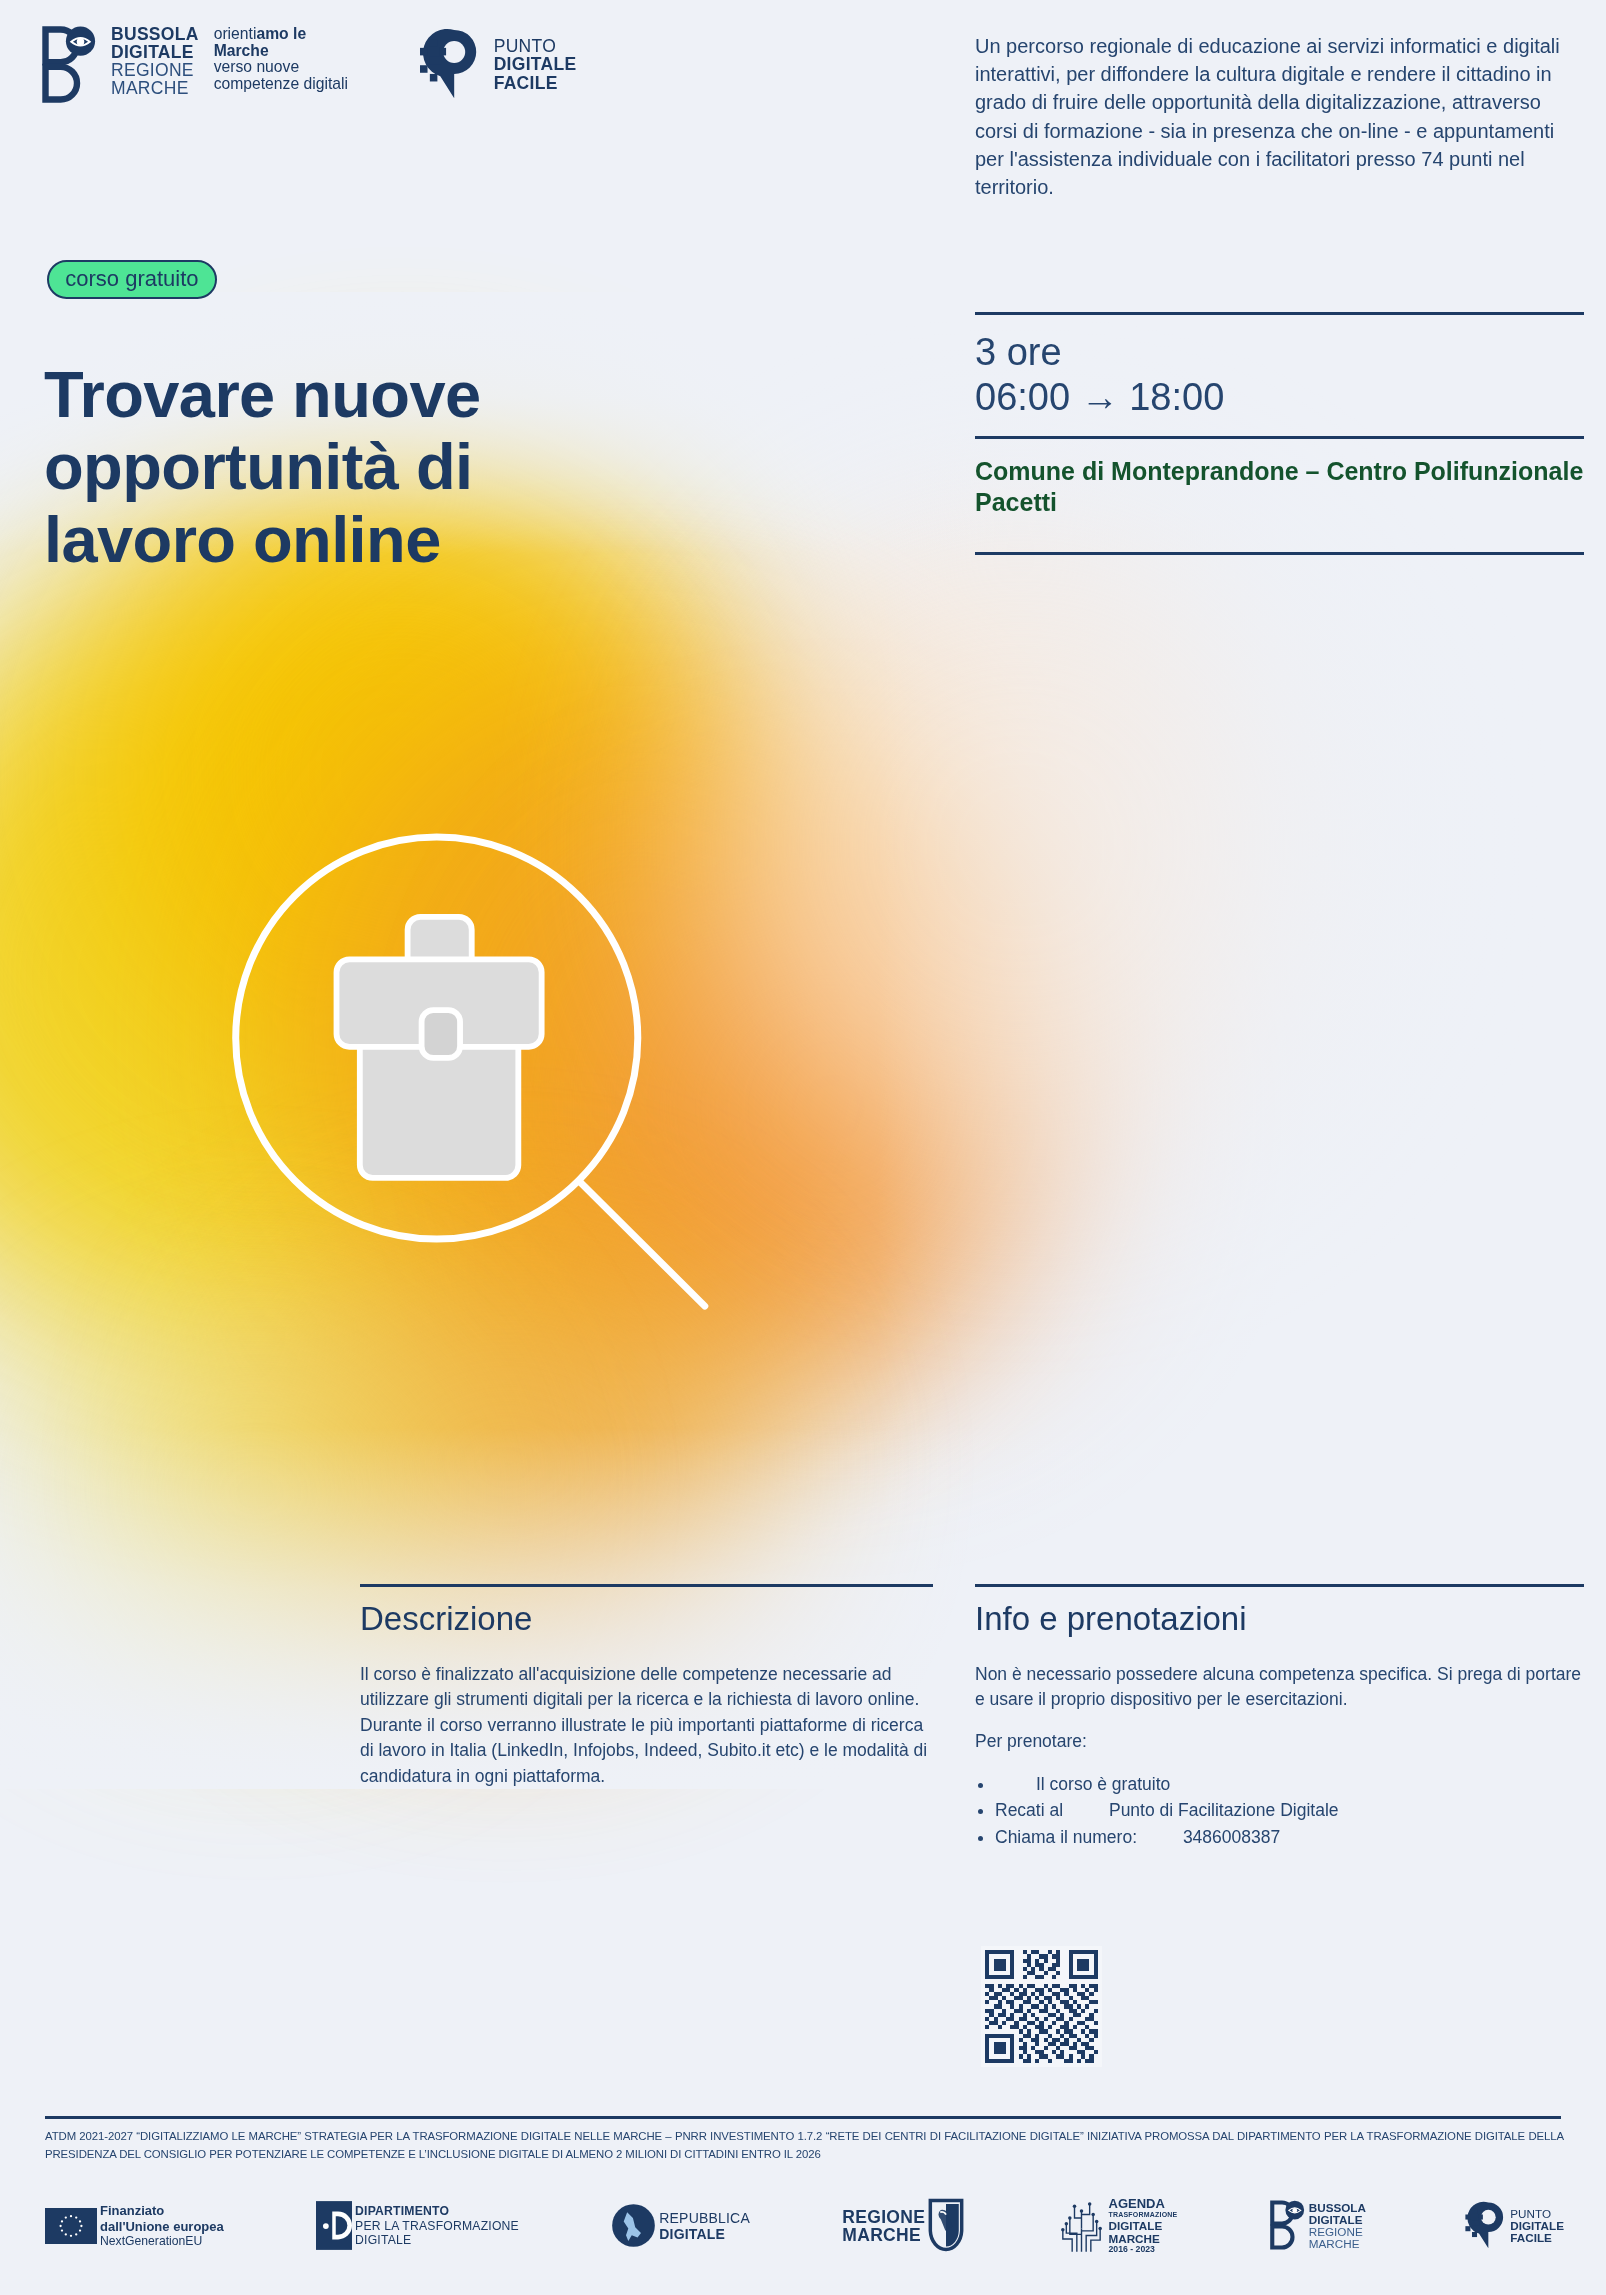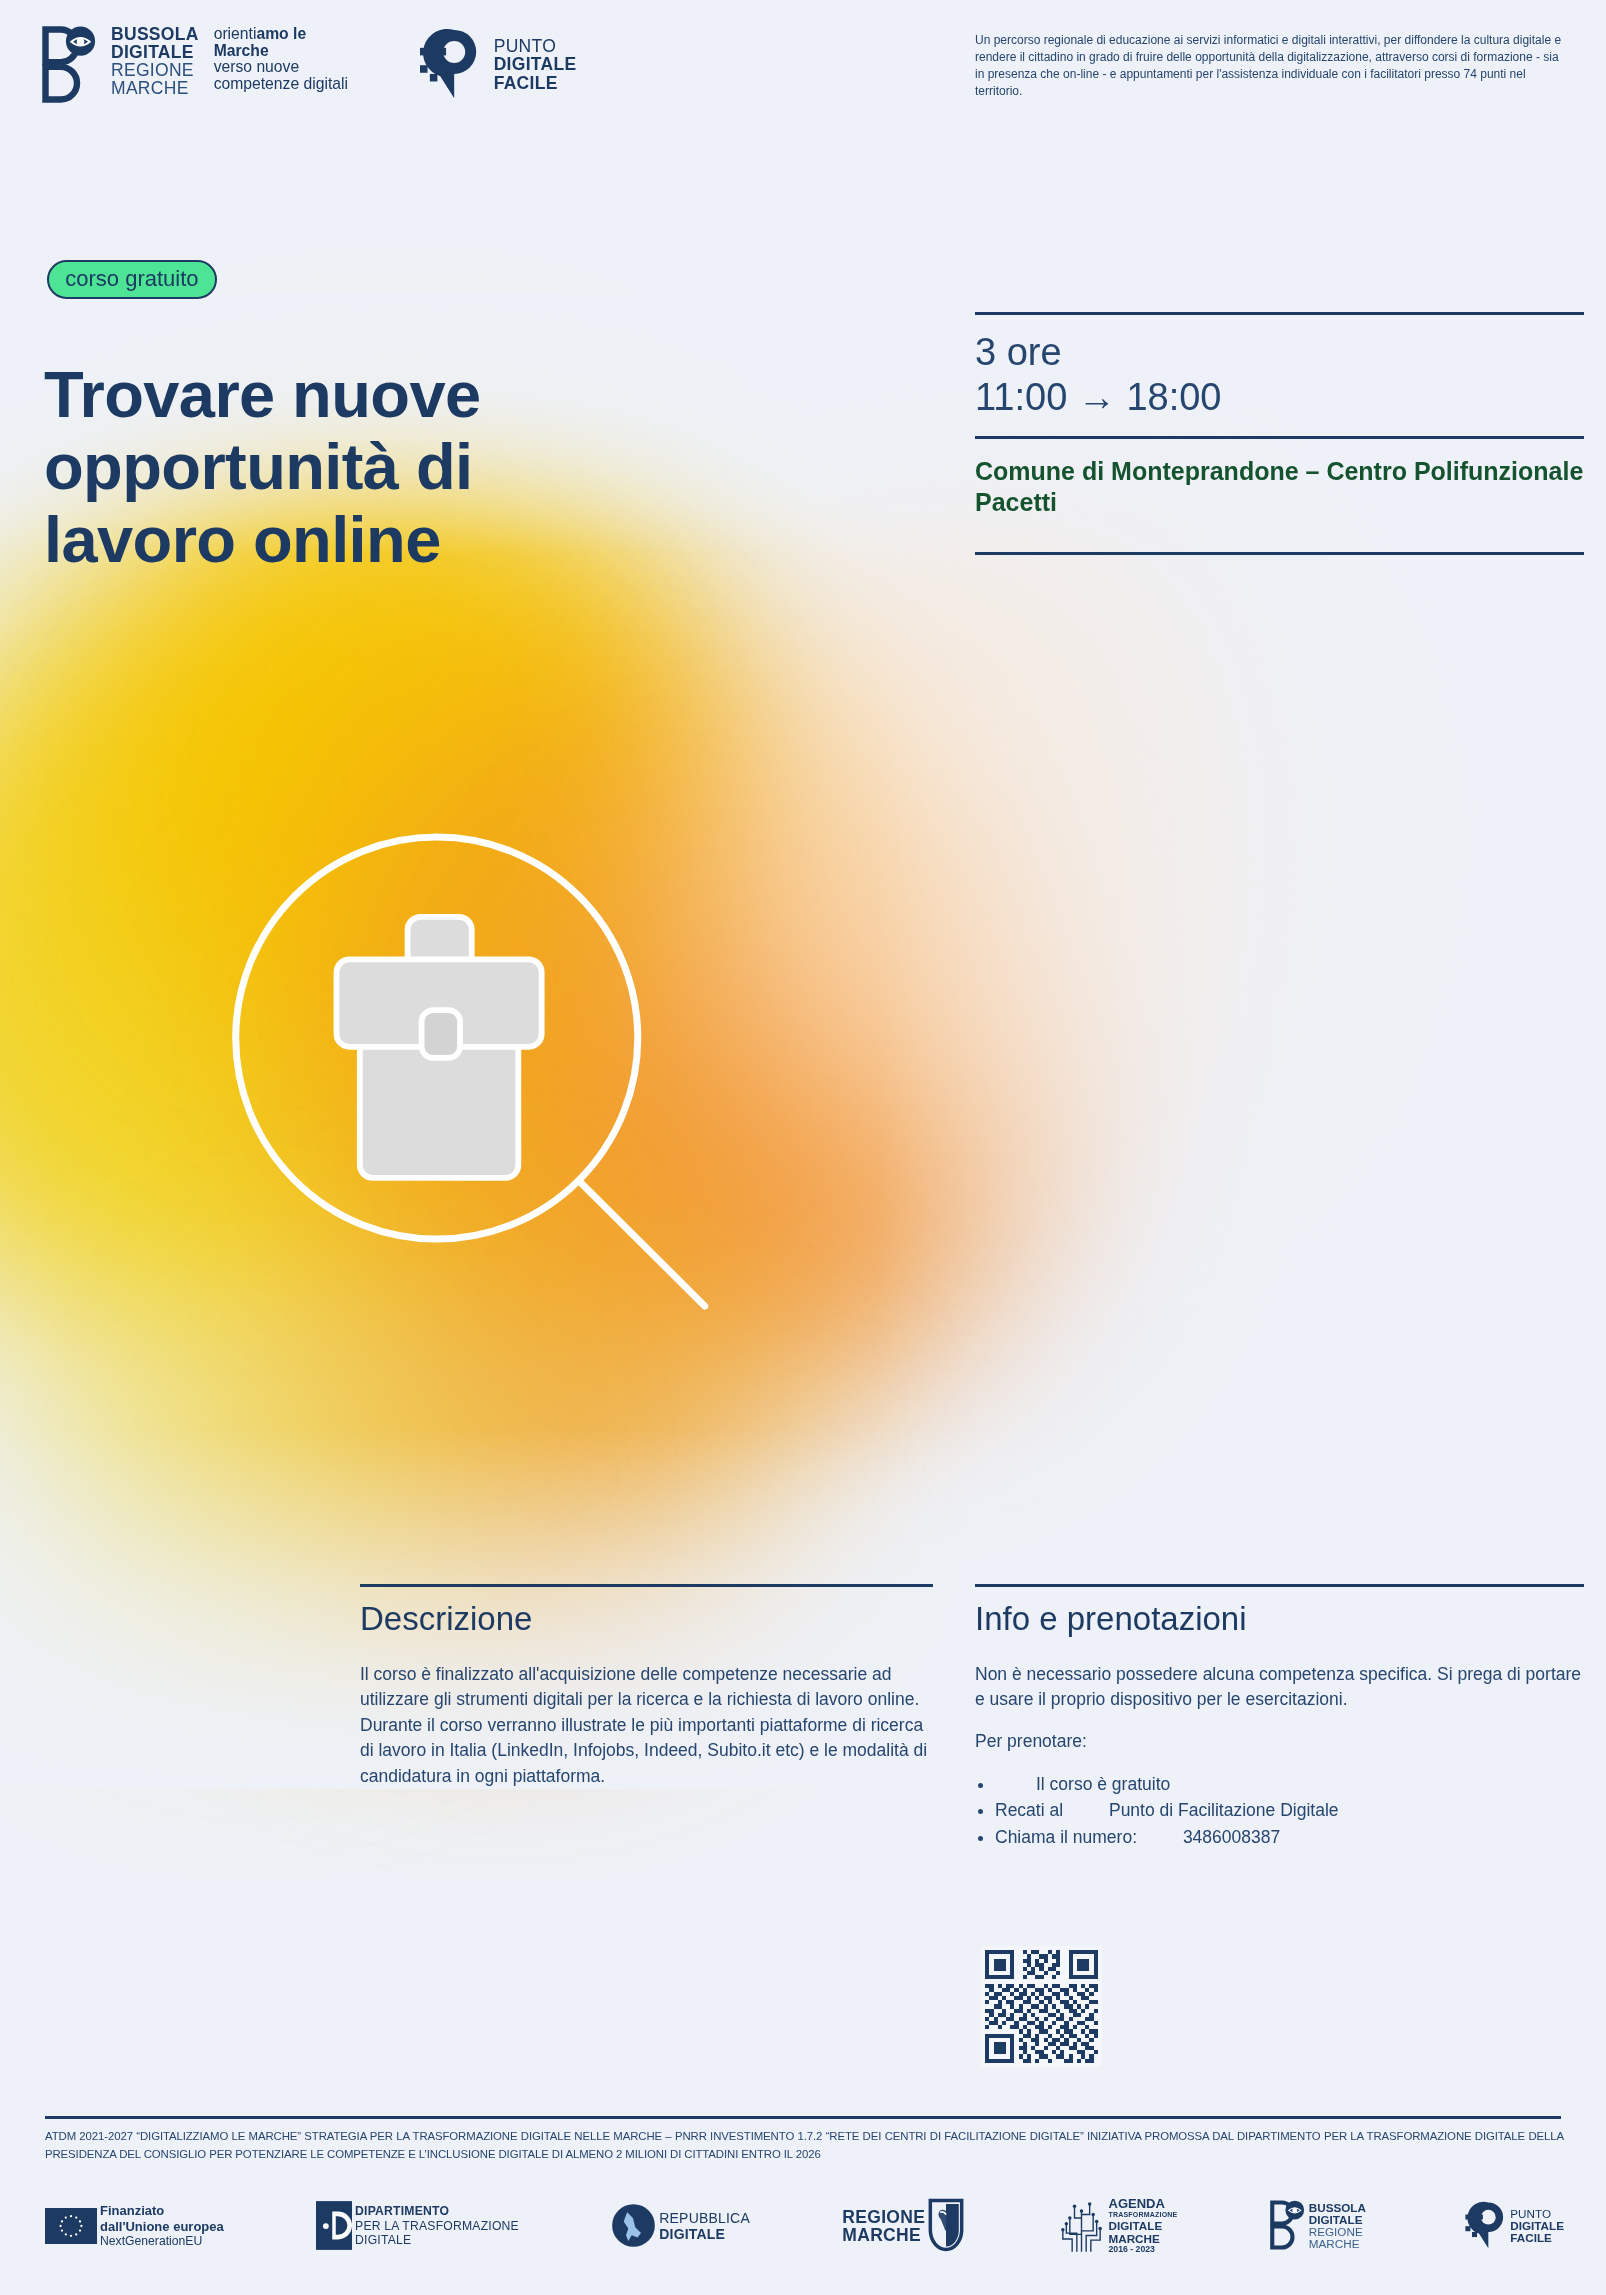--- a/index.html
+++ b/index.html
@@ -120,21 +120,21 @@
 
   .logo-punto { display: flex; align-items: center; gap: 11.7px; }
   .punto-words { line-height: 1.03; color: #1d3a63; }
   .punto-words .p1 { font-size: 17.5px; font-weight: 400; letter-spacing: 0.3px; }
   .punto-words .p2 { font-size: 17.5px; font-weight: bold; letter-spacing: 0.3px; }
 
   .intro {
     position: absolute;
     left: 975px; top: 31.5px;
     width: 595px;
-    font-size: 12px;
+    font-size: 20px;
     line-height: 1.42;
     color: #26456f;
   }
 
   
   .badge {
     position: absolute;
     left: 47px; top: 260px;
     border: 2.3px solid #1d3a63;
     background: #4ee495;
@@ -352,21 +352,21 @@
 
   <div class="intro">Un percorso regionale di educazione ai servizi informatici e digitali interattivi, per diffondere la cultura digitale e rendere il cittadino in grado di fruire delle opportunità della digitalizzazione, attraverso corsi di formazione - sia in presenza che on-line - e appuntamenti per l'assistenza individuale con i facilitatori presso 74 punti nel territorio.</div>
 
   <div class="badge">corso gratuito</div>
   <h1 class="title">Trovare nuove opportunità di lavoro online</h1>
 
   <div class="info-col">
     <div class="rule"></div>
     <div class="info-time">
       <div>3 ore</div>
-      <div>11:00 → 18:00</div>
+      <div>06:00 → 18:00</div>
     </div>
     <div class="rule"></div>
     <div class="info-place">Comune di Monteprandone – Centro Polifunzionale Pacetti</div>
     <div class="rule"></div>
   </div>
 
   <div class="illus">
     <svg width="641" height="700" viewBox="0 0 1100 1200">
       <circle cx="420" cy="480" r="345" fill="none" stroke="#ffffff" stroke-width="12"></circle>
       <line x1="665" y1="726" x2="880" y2="940" stroke="#ffffff" stroke-width="12" stroke-linecap="round"></line>

